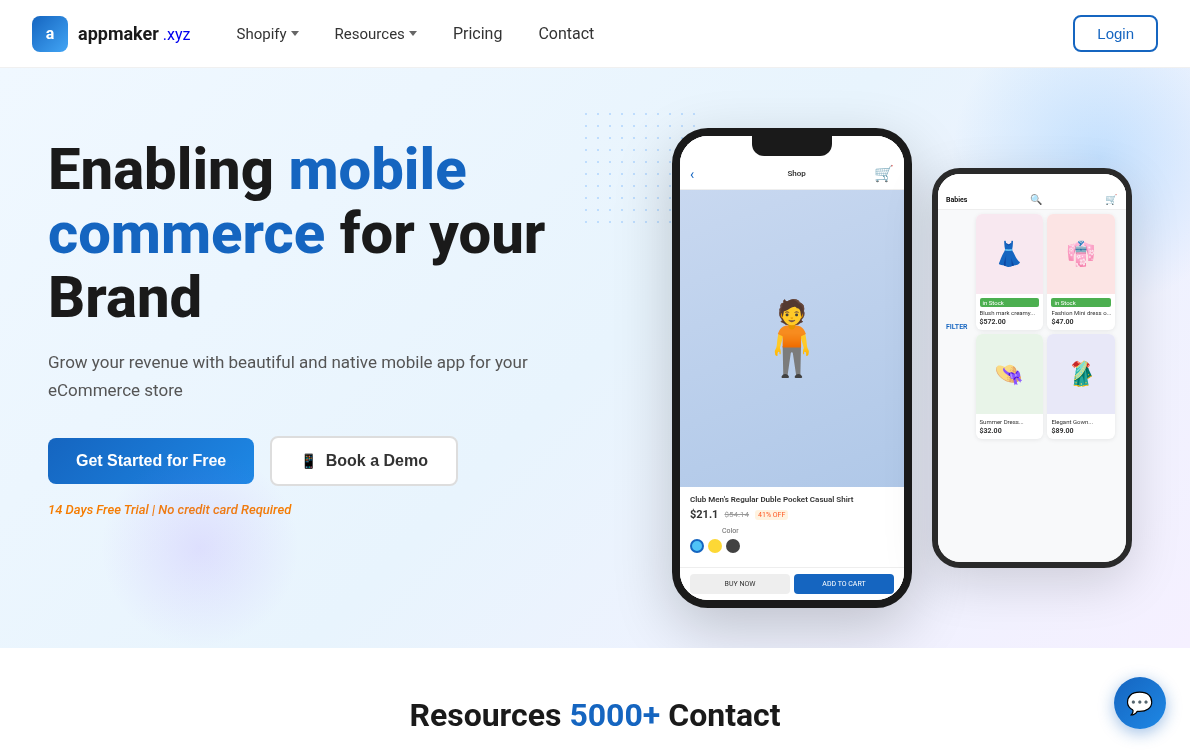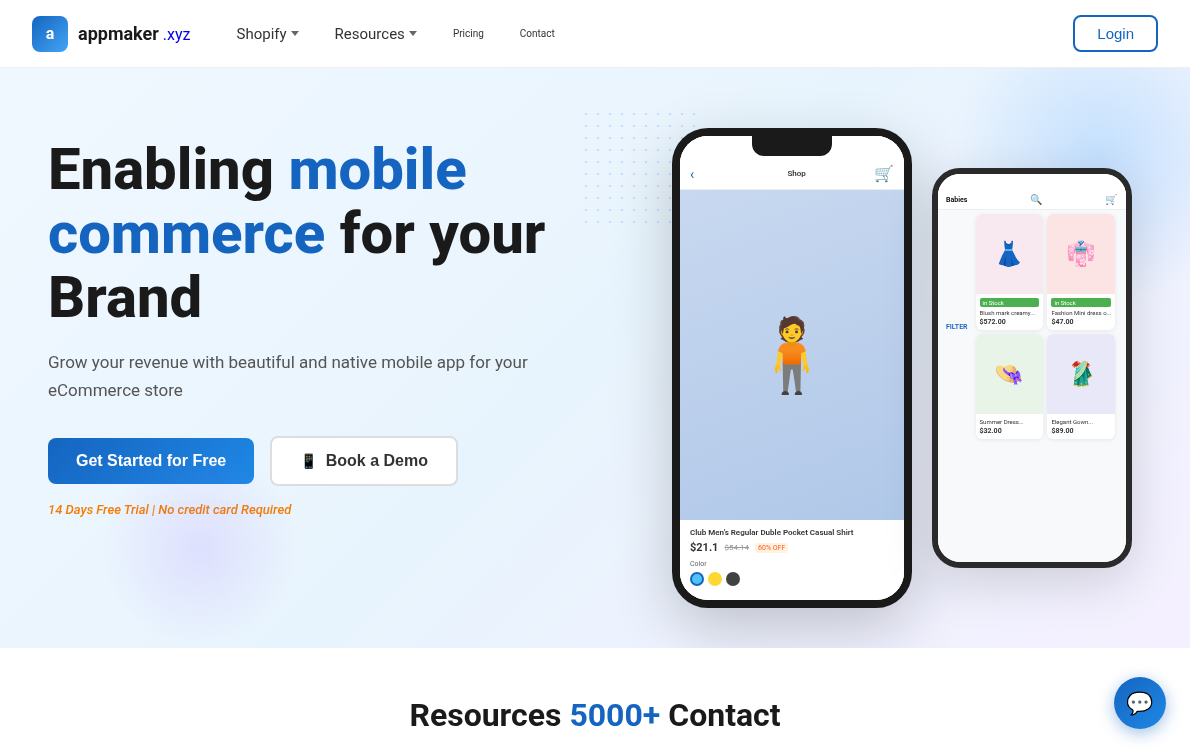--- a/index.html
+++ b/index.html
@@ -36,21 +36,21 @@
       border-radius: 6px;
       transition: background 0.2s;
     }
     .nav-item .chevron {
       width: 0; height: 0;
       border-left: 4px solid transparent;
       border-right: 4px solid transparent;
       border-top: 5px solid #666;
       display: inline-block;
     }
-    .nav-link { padding: 8px 14px; font-size: 10px; color: #333; cursor: pointer; }
+    .nav-link { padding: 8px 14px; font-size: 16px; color: #333; cursor: pointer; }
 
     .navbar-right { display: flex; align-items: center; gap: 12px; }
     .btn-login {
       padding: 8px 22px;
       font-size: 15px; font-weight: 500;
       color: #1565c0;
       border: 2px solid #1565c0;
       background: #fff;
       border-radius: 8px;
       cursor: pointer;
@@ -356,28 +356,32 @@
         <div class="product-image-area">
           <div style="display:flex;align-items:center;justify-content:center;width:100%;height:100%;background:linear-gradient(160deg,#c8d8f0,#b0c8e8);">
             <span style="font-size:72px;">🧍</span>
           </div>
         </div>
         <div class="phone-details">
           <div class="product-name">Club Men's Regular Duble Pocket Casual Shirt</div>
           <div class="product-price-row">
             <span class="price-main">$21.1</span>
             <span class="price-orig">$54.14</span>
-            <span class="price-off">60% OFF</span>
+            <span class="price-off">41% OFF</span>
           </div>
-          <div style="font-size:7px;color:#666;margin-bottom:4px;">Color</div>
+          <div style="font-size:7px;color:#666;margin-bottom:4px;margin-left:32px;">Color</div>
           <div class="color-swatches">
             <div class="swatch" style="background:#4fc3f7;border:2px solid #1565c0;"></div>
             <div class="swatch" style="background:#fdd835;"></div>
             <div class="swatch" style="background:#424242;"></div>
           </div>
+        </div>
+        <div class="phone-buttons">
+          <div class="btn-buy">BUY NOW</div>
+          <div class="btn-add">ADD TO CART</div>
         </div>
       </div>
     </div>
 
     <div class="phone-secondary">
       <div class="phone-screen">
         <div class="sec-topbar">
           <span style="font-size:7px;font-weight:600;">Babies</span>
           <span style="font-size:10px;">🔍</span>
           <span style="font-size:10px;">🛒</span>

